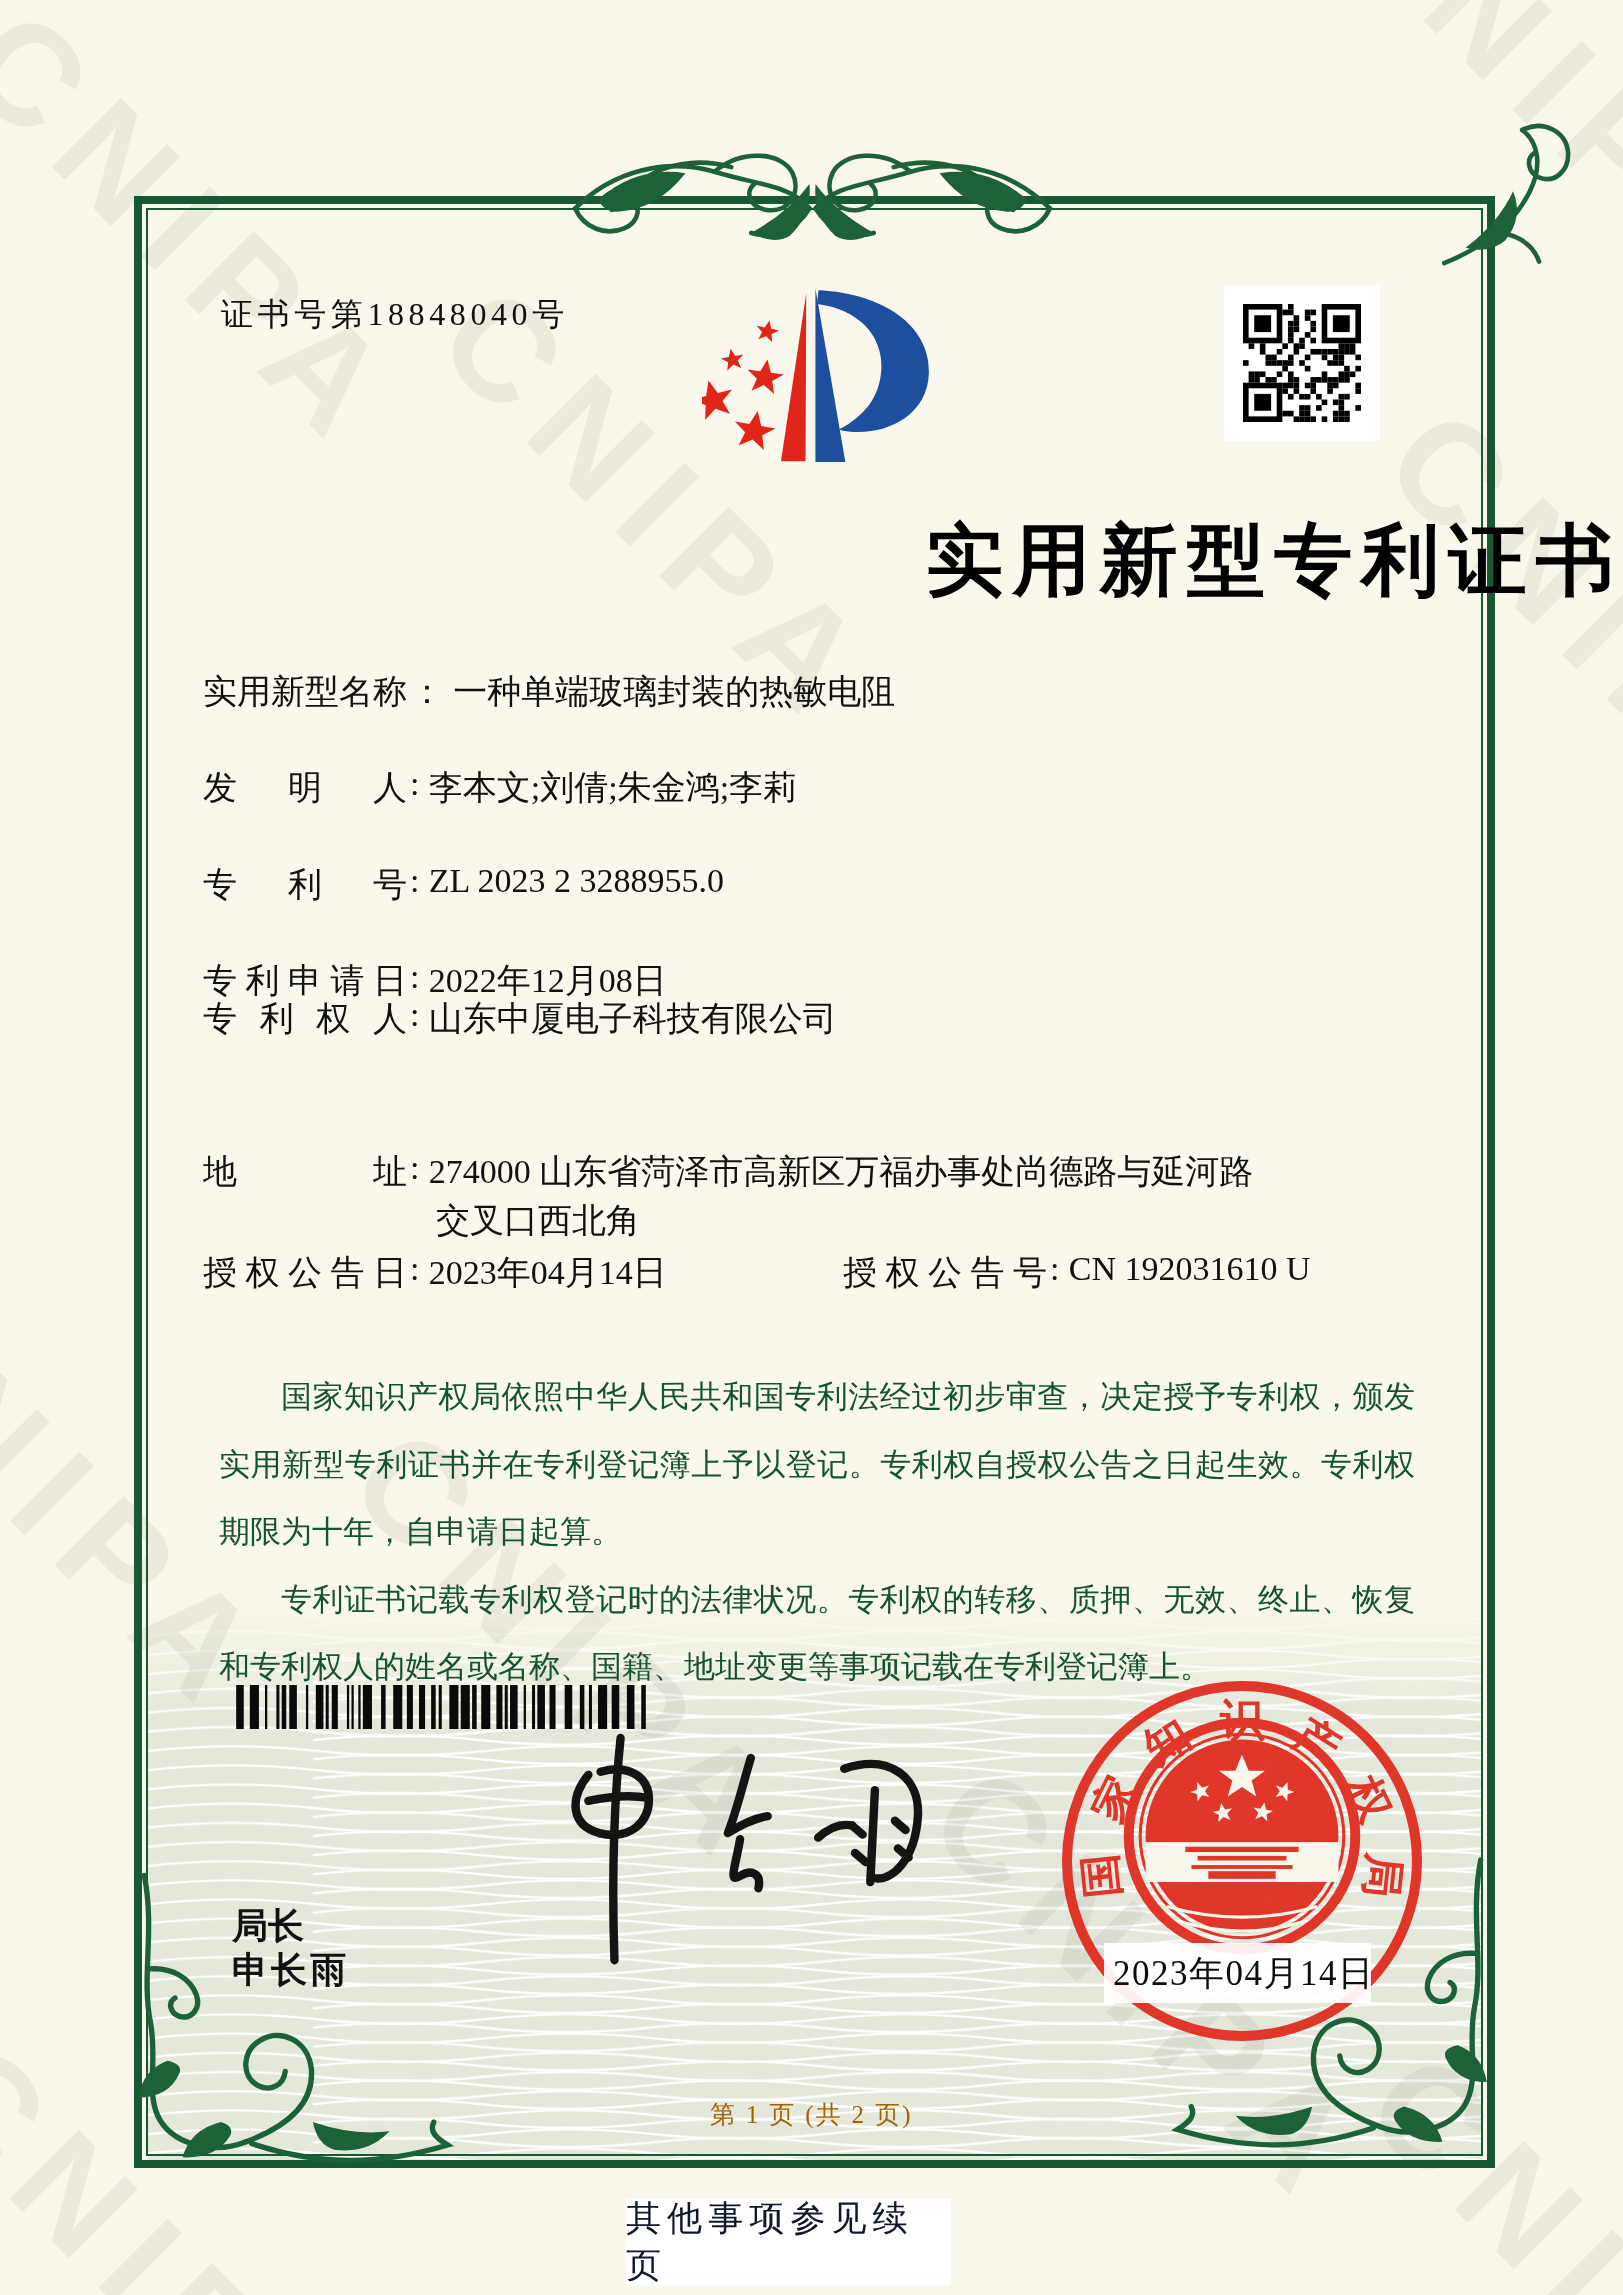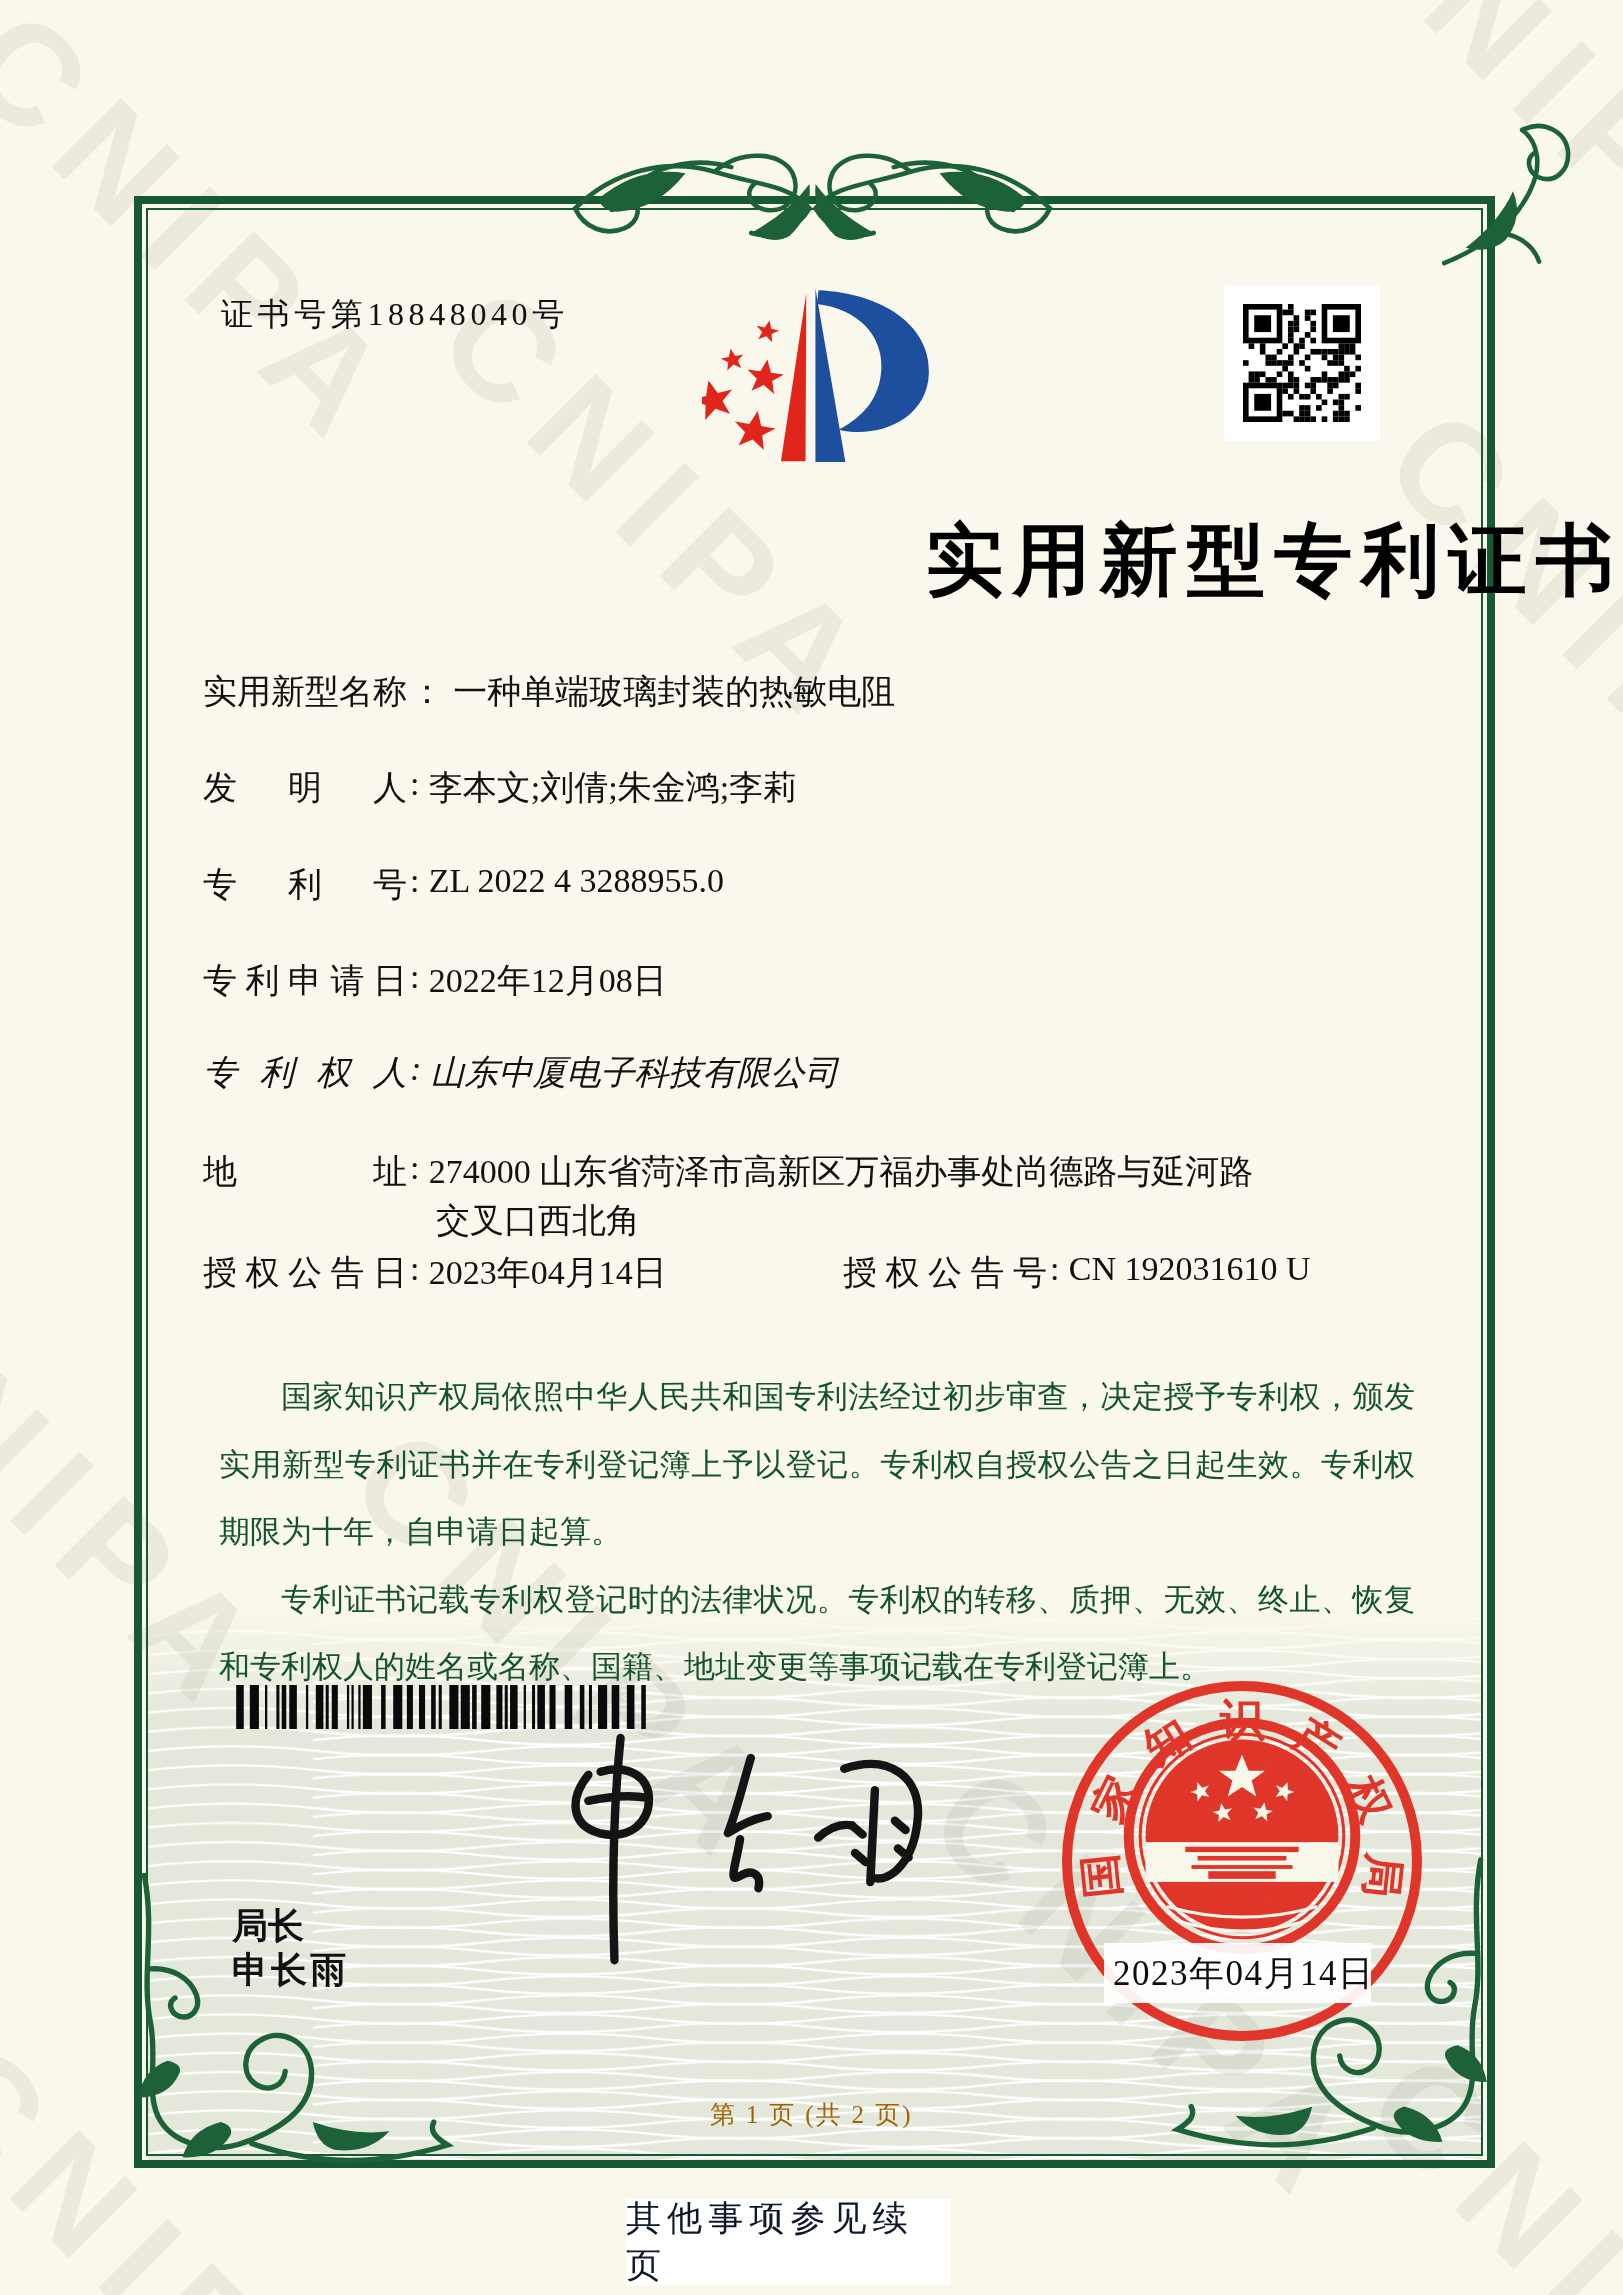--- a/index.html
+++ b/index.html
@@ -311,28 +311,28 @@
       <span class="val">一种单端玻璃封装的热敏电阻</span>
   </div>
   <div class="row" style="top:765px;justify-content:flex-end;">
     <span class="lab">发明人</span>
       <span class="colon">:</span>
       <span class="val">李本文;刘倩;朱金鸿;李莉</span>
   </div>
   <div class="row" style="top:862px;">
     <span class="lab">专利号</span>
       <span class="colon">:</span>
-      <span class="val">ZL 2022 4 3288955.0</span>
+      <span class="val">ZL 2023 2 3288955.0</span>
   </div>
   <div class="row" style="top:958px;">
     <span class="lab">专利申请日</span>
       <span class="colon">:</span>
       <span class="val">2022年12月08日</span>
   </div>
-  <div class="row" style="top:1050px;font-style:italic;">
+  <div class="row" style="top:996px;">
     <span class="lab">专利权人</span>
       <span class="colon">:</span>
       <span class="val">山东中厦电子科技有限公司</span>
   </div>
   <div class="row" style="top:1149px;">
     <span class="lab">地址</span>
       <span class="colon">:</span>
       <span class="val">274000 山东省菏泽市高新区万福办事处尚德路与延河路</span>
   </div>
   <div class="val2">交叉口西北角</div>

